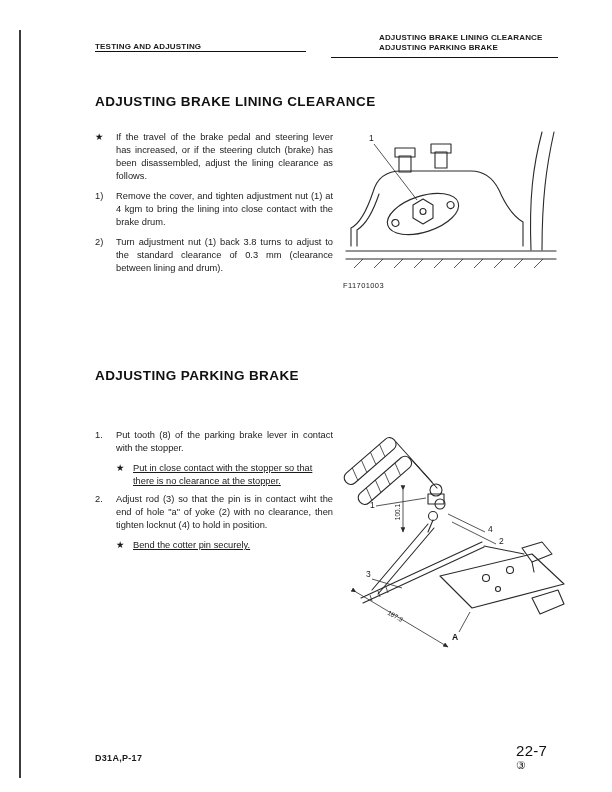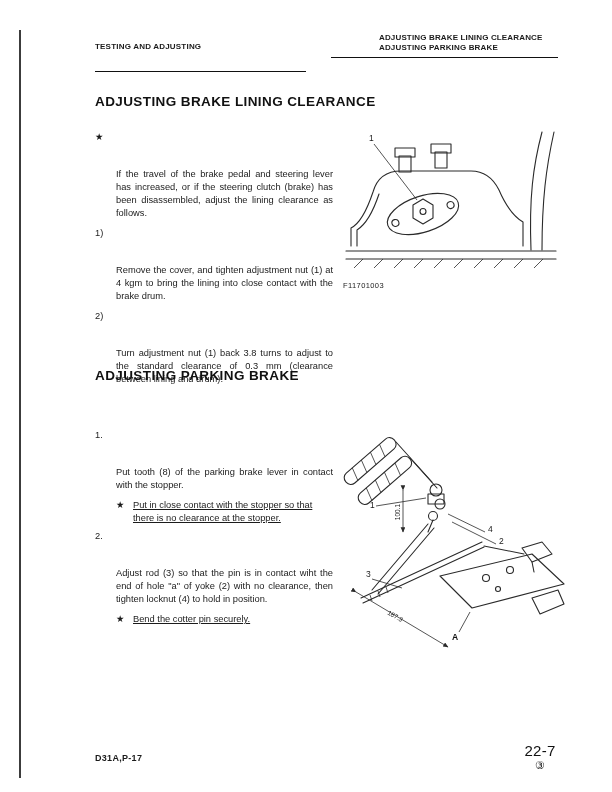--- a/index.html
+++ b/index.html
@@ -11,21 +11,21 @@
     color:#1b1b1b;
     -webkit-font-smoothing:antialiased;
   }
   .page { position:relative; width:612px; height:792px; background:#fff; overflow:hidden; }
 
   .edge-line { position:absolute; left:19px; top:30px; width:2px; height:748px; background:#3c3c3c; }
 
   .header-left {
     position:absolute; left:95px; top:42px; width:211px;
     font-size:8px; font-weight:bold; letter-spacing:.2px;
-    padding-bottom:20px; border-bottom:1.6px solid #111;
+    padding-bottom:0; border-bottom:1.6px solid #111;
   }
   .header-right {
     position:absolute; left:331px; top:33px; width:227px;
     font-size:8px; font-weight:bold; letter-spacing:.15px; line-height:1.3;
     padding-bottom:3px; border-bottom:1.6px solid #111;
   }
   .header-right .hr-line { display:block; margin-left:48px; white-space:nowrap; }
 
   .section-title {
     position:absolute; left:95px;
@@ -34,40 +34,40 @@
   }
   #title1 { top:94px; }
   #title2 { top:368px; }
 
   .text-col { position:absolute; left:95px; width:238px; font-size:9.3px; line-height:13px; }
   #col1 { top:131px; }
   #col2 { top:429px; }
 
   .li { display:flex; margin-bottom:7px; }
   .li .marker { flex:0 0 21px; }
-  .li .body { flex:1; text-align:justify;margin-top:37px; }
+  .li .body { flex:1; text-align:justify; }
   .sub { display:flex; margin:2px 0 5px 21px; }
   .sub .marker { flex:0 0 17px; }
   .sub .body { flex:1;text-decoration:underline; }
 
   .figure { position:absolute; }
   #fig1 { left:343px; top:128px; width:218px; }
   #fig2 { left:336px; top:420px; width:237px; }
   .fig-caption { text-align:left; font-size:7.5px; letter-spacing:.4px; color:#222; margin-top:3px; padding-right:2px; }
 
   svg.drawing { display:block; }
   svg.drawing * { vector-effect:non-scaling-stroke; }
   .ln { stroke:#2a2a2a; stroke-width:1.1; fill:none; stroke-linecap:round; stroke-linejoin:round; }
   .lnthin { stroke:#2a2a2a; stroke-width:.8; fill:none; }
   .callout { font-family:"Liberation Sans",sans-serif; font-size:8.5px; fill:#1b1b1b; }
   .dimtxt { font-family:"Liberation Sans",sans-serif; font-size:6.5px; fill:#1b1b1b; }
   .boldlbl { font-family:"Liberation Sans",sans-serif; font-size:8.5px; font-weight:bold; fill:#111; }
 
   .footer-left { position:absolute; left:95px; top:753px; font-size:9px; font-weight:bold; letter-spacing:.3px;text-align:center; }
-  .footer-page { position:absolute; left:516px; top:742px; width:48px; text-align:center; }
+  .footer-page { position:absolute; left:516px; top:742px; width:48px; text-align:left; }
   .footer-page .num { font-size:15px; letter-spacing:.3px; color:#111; }
   .footer-page .rev { font-size:11px; line-height:11px; margin-top:1px; color:#111; }
 </style>
 </head>
 <body>
 
 <div class="page">
 
   <div class="edge-line"></div>
 

